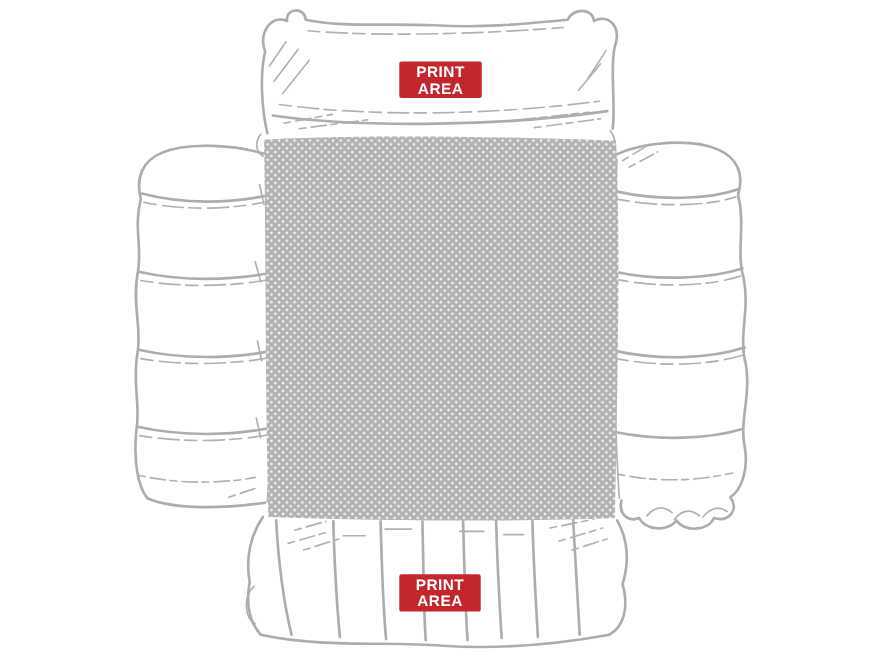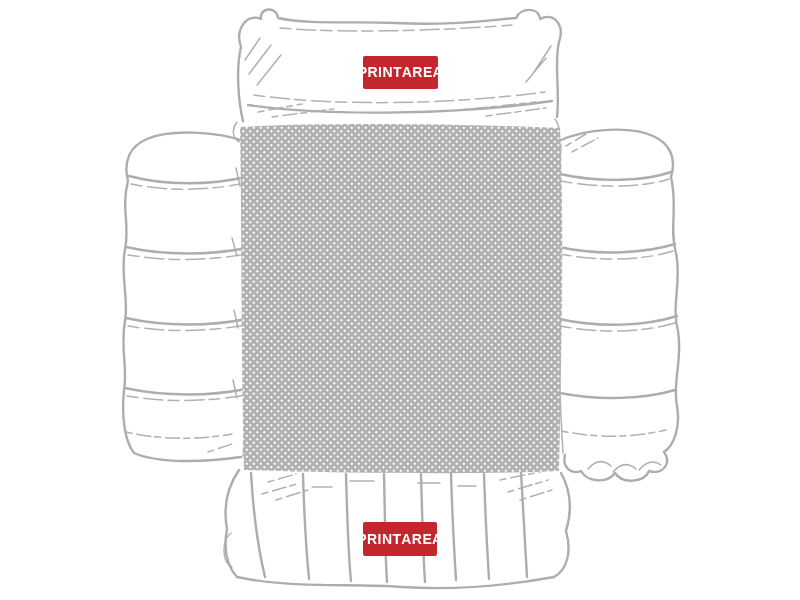--- a/index.html
+++ b/index.html
@@ -10,21 +10,21 @@
   .stage svg{position:absolute;left:0;top:0;}
   
   .sk{fill:none;stroke:var(--line,#adadad);stroke-width:2.4;stroke-linecap:round;stroke-linejoin:round;}
   .sk2{fill:none;stroke:var(--line,#adadad);stroke-width:1.5;stroke-linecap:round;stroke-linejoin:round;opacity:.95;}
   .dash{stroke-dasharray:11 6 19 5;}
   .dash2{stroke-dasharray:6 5 14 4;}
   .pat-bg{fill:var(--pat,#b1b1b1);}
   .pat-dot{fill:var(--dot,#ffffff);}
   
   .print-label{
-    position:absolute;display:flex;flex-direction:row;align-items:center;justify-content:center;
+    position:absolute;display:flex;flex-direction:column;align-items:center;justify-content:center;
     background:var(--label-bg,#c1272d);color:var(--label-fg,#ffffff);
     font-weight:bold;font-size:14px;line-height:15px;letter-spacing:.4px;
     text-align:center;border-radius:2px;
   }
   .print-label.top{left:363px;top:56px;width:75px;height:33px;}
   .print-label.bottom{left:363px;top:522px;width:74px;height:34px;}
 </style>
 </head>
 <body style="background: rgb(255, 255, 255);">
 

